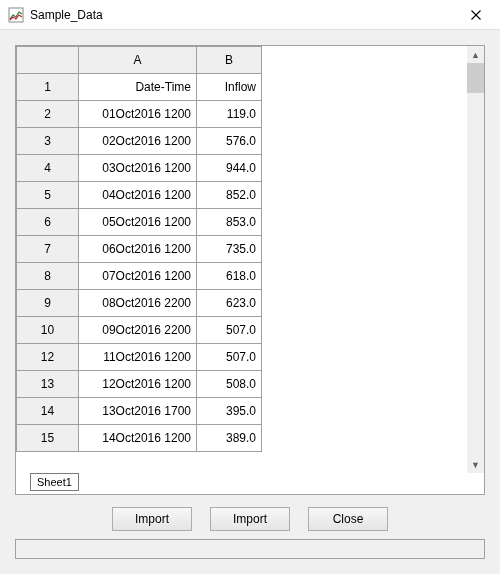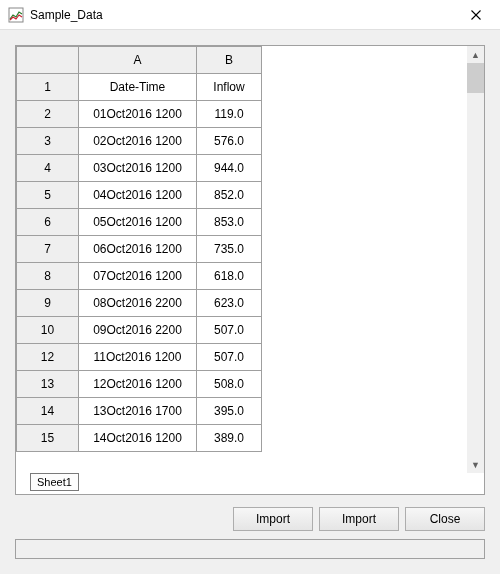--- a/index.html
+++ b/index.html
@@ -73,21 +73,21 @@
     table {
       border-collapse: collapse;
       width: 245px;
       table-layout: fixed;
     }
     th, td {
       border: 1px solid #9f9f9f;
       font-size: 12px;
       height: 27px;
       padding: 0 5px;
-      text-align: center;
+      text-align: right;
       white-space: nowrap;
       overflow: hidden;
     }
     thead th {
       background: #efefef;
       font-weight: normal;
       text-align: center;
     }
     tbody th.rowhead {
       background: #efefef;
@@ -135,22 +135,22 @@
       background: #fdfdfd;
       font-size: 11px;
       padding: 0 6px;
       height: 18px;
       line-height: 16px;
       cursor: pointer;
     }
     .button-row {
       margin-top: 12px;
       display: flex;
-      justify-content: flex-end;
-      gap: 6px;
+      justify-content: center;
+      gap: 18px;
     }
     .btn {
       width: 80px;
       height: 24px;
       background: linear-gradient(#f7f7f7, #e5e5e5);
       border: 1px solid #adadad;
       font-size: 12px;
       cursor: pointer;
       color: #000;
       font-family: inherit;

